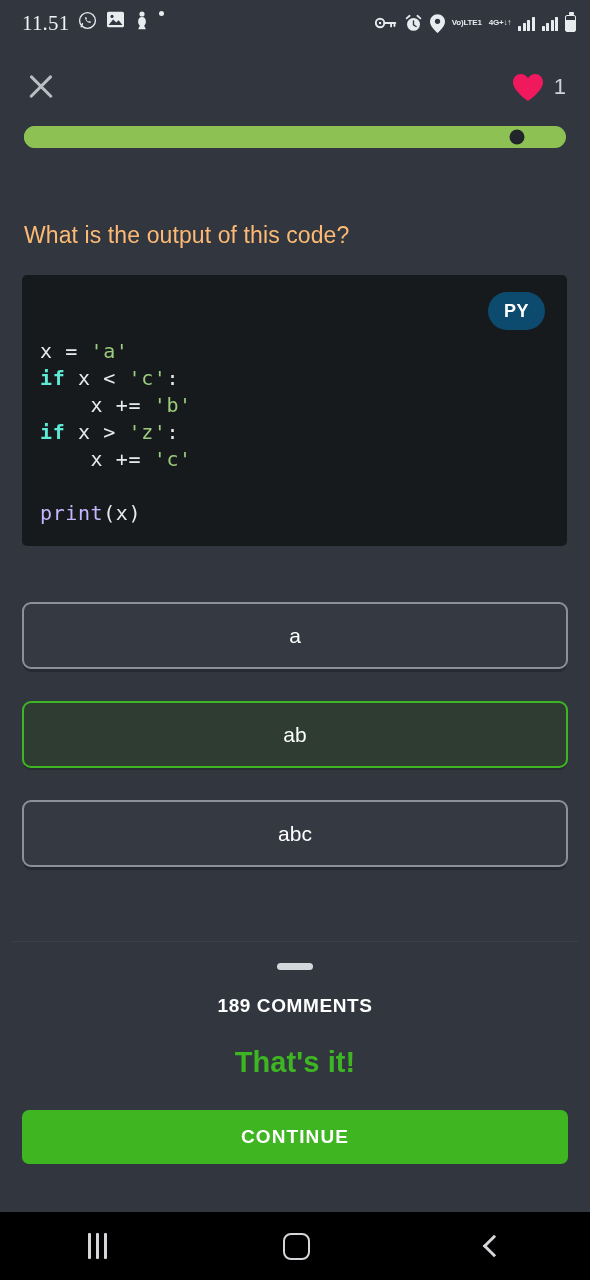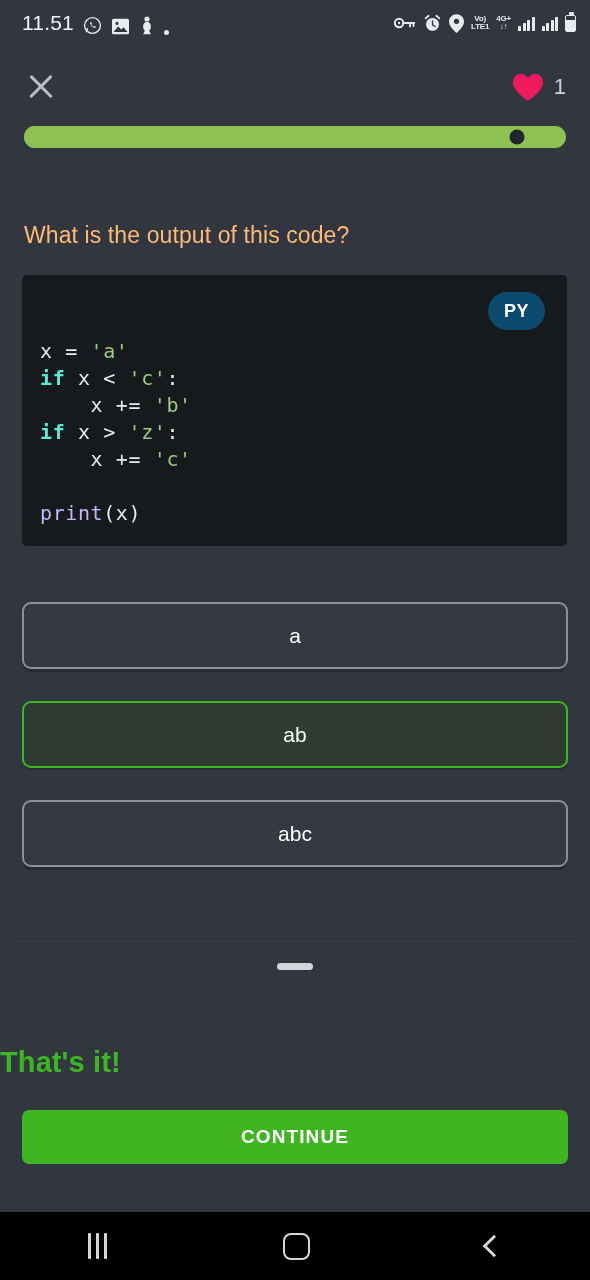--- a/index.html
+++ b/index.html
@@ -10,27 +10,27 @@
     overflow:hidden;
   }
   #app { position:relative; width:590px; height:1280px; background:#31363f; }
 
   
   .statusbar {
     position:absolute; top:0; left:0; width:590px; height:46px;
     display:flex; align-items:center; justify-content:space-between;
     padding:0 14px 0 22px; color:#e9ecef;
   }
-  .sb-left { display:flex; align-items:flex-end; gap:9px; }
+  .sb-left { display:flex; align-items:flex-start; gap:9px;font-family:Liberation Serif, serif; }
   .sb-time { font-size:21px; letter-spacing:0.2px; color:#f0f2f4; }
   .sb-right { display:flex; align-items:center; gap:7px; }
   .ic { display:inline-flex; align-items:center; justify-content:center; }
   .sb-dot { width:5px; height:5px; border-radius:50%; background:#e9ecef; display:inline-block; }
   .net-stack {
-    display:flex; flex-direction:column; align-items:center;
+    display:flex; flex-direction:row; align-items:center;
     line-height:1; font-size:8px; font-weight:bold; color:#e9ecef;
   }
   .net-stack span { display:block; letter-spacing:-0.2px; }
   .bars { display:flex; align-items:flex-end; gap:1.5px; height:15px; }
   .bars i { width:3px; background:#e9ecef; display:block; border-radius:0.5px; }
   .bars i:nth-child(1){height:5px;} .bars i:nth-child(2){height:8px;}
   .bars i:nth-child(3){height:11px;} .bars i:nth-child(4){height:14px;}
   .batt {
     width:11px; height:17px; border:1.6px solid #e9ecef; border-radius:2px;
     position:relative; background:linear-gradient(to top,#e9ecef 72%, transparent 72%);
@@ -125,21 +125,21 @@
     width:36px; height:7px; border-radius:4px; background:#d3d7dc;
     cursor:pointer;
   }
   .comments {
     position:absolute; top:995px; left:0; width:590px;
     text-align:center; font-size:19px; font-weight:bold;
     color:#ffffff; letter-spacing:0.6px;
   }
   .verdict {
     position:absolute; top:1046px; left:0; width:590px;
-    text-align:left; font-size:29px; font-weight:bold;
+    text-align:center; font-size:29px; font-weight:bold;
     color:#3eb523; letter-spacing:0.1px;
   }
   .continue-btn {
     position:absolute; top:1110px; left:22px;
     width:546px; height:54px;
     background:#3eb521; border:none; border-radius:7px;
     color:#ffffff; font-size:19px; font-weight:bold; letter-spacing:1.1px;
     font-family:"Liberation Sans", sans-serif;
     cursor:pointer;
   }
@@ -265,20 +265,21 @@
       <div class="option selected">
         <span>ab</span>
       </div>
       <div class="option">
         <span>abc</span>
       </div>
     </div>
 
   <div class="divider"></div>
   <div class="drag-handle"></div>
+  <div class="comments">189 COMMENTS</div>
   <div class="verdict">That's it!</div>
   <button class="continue-btn">CONTINUE</button>
 
   <div class="navbar">
     <div class="nav-recents">
         <i></i>
         <i></i>
         <i></i>
       </div>
     <div class="nav-home"></div>

